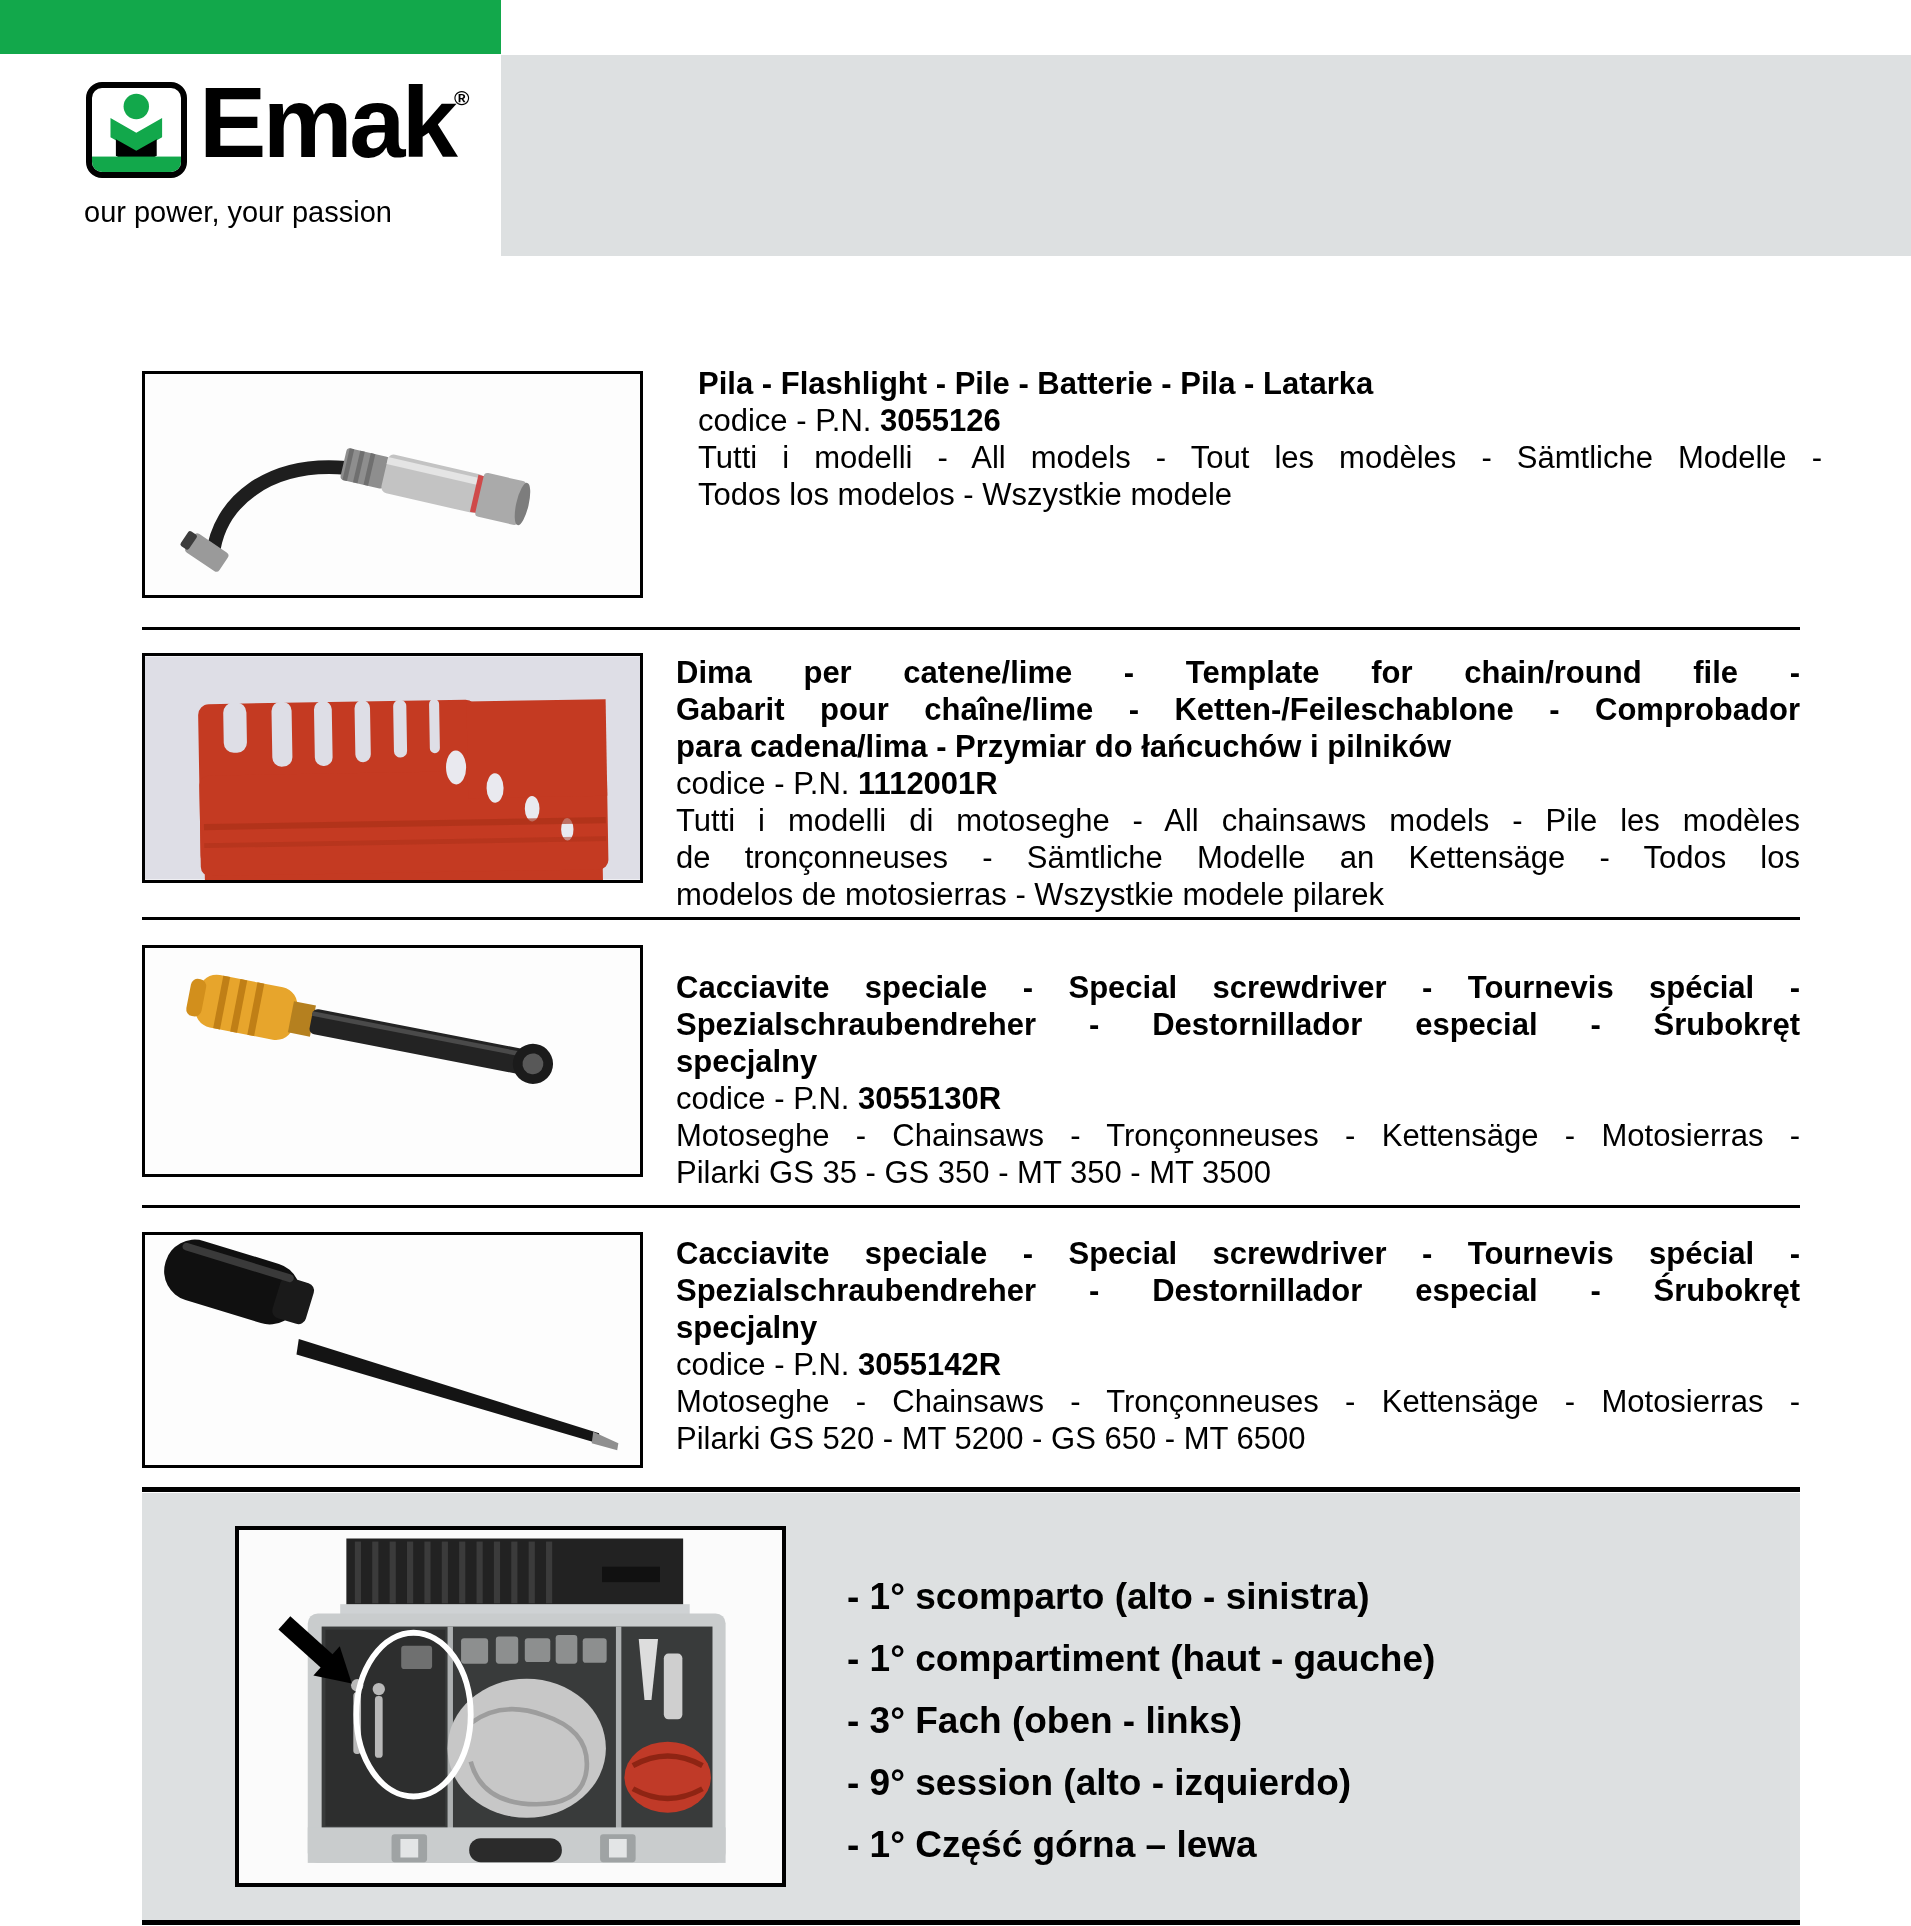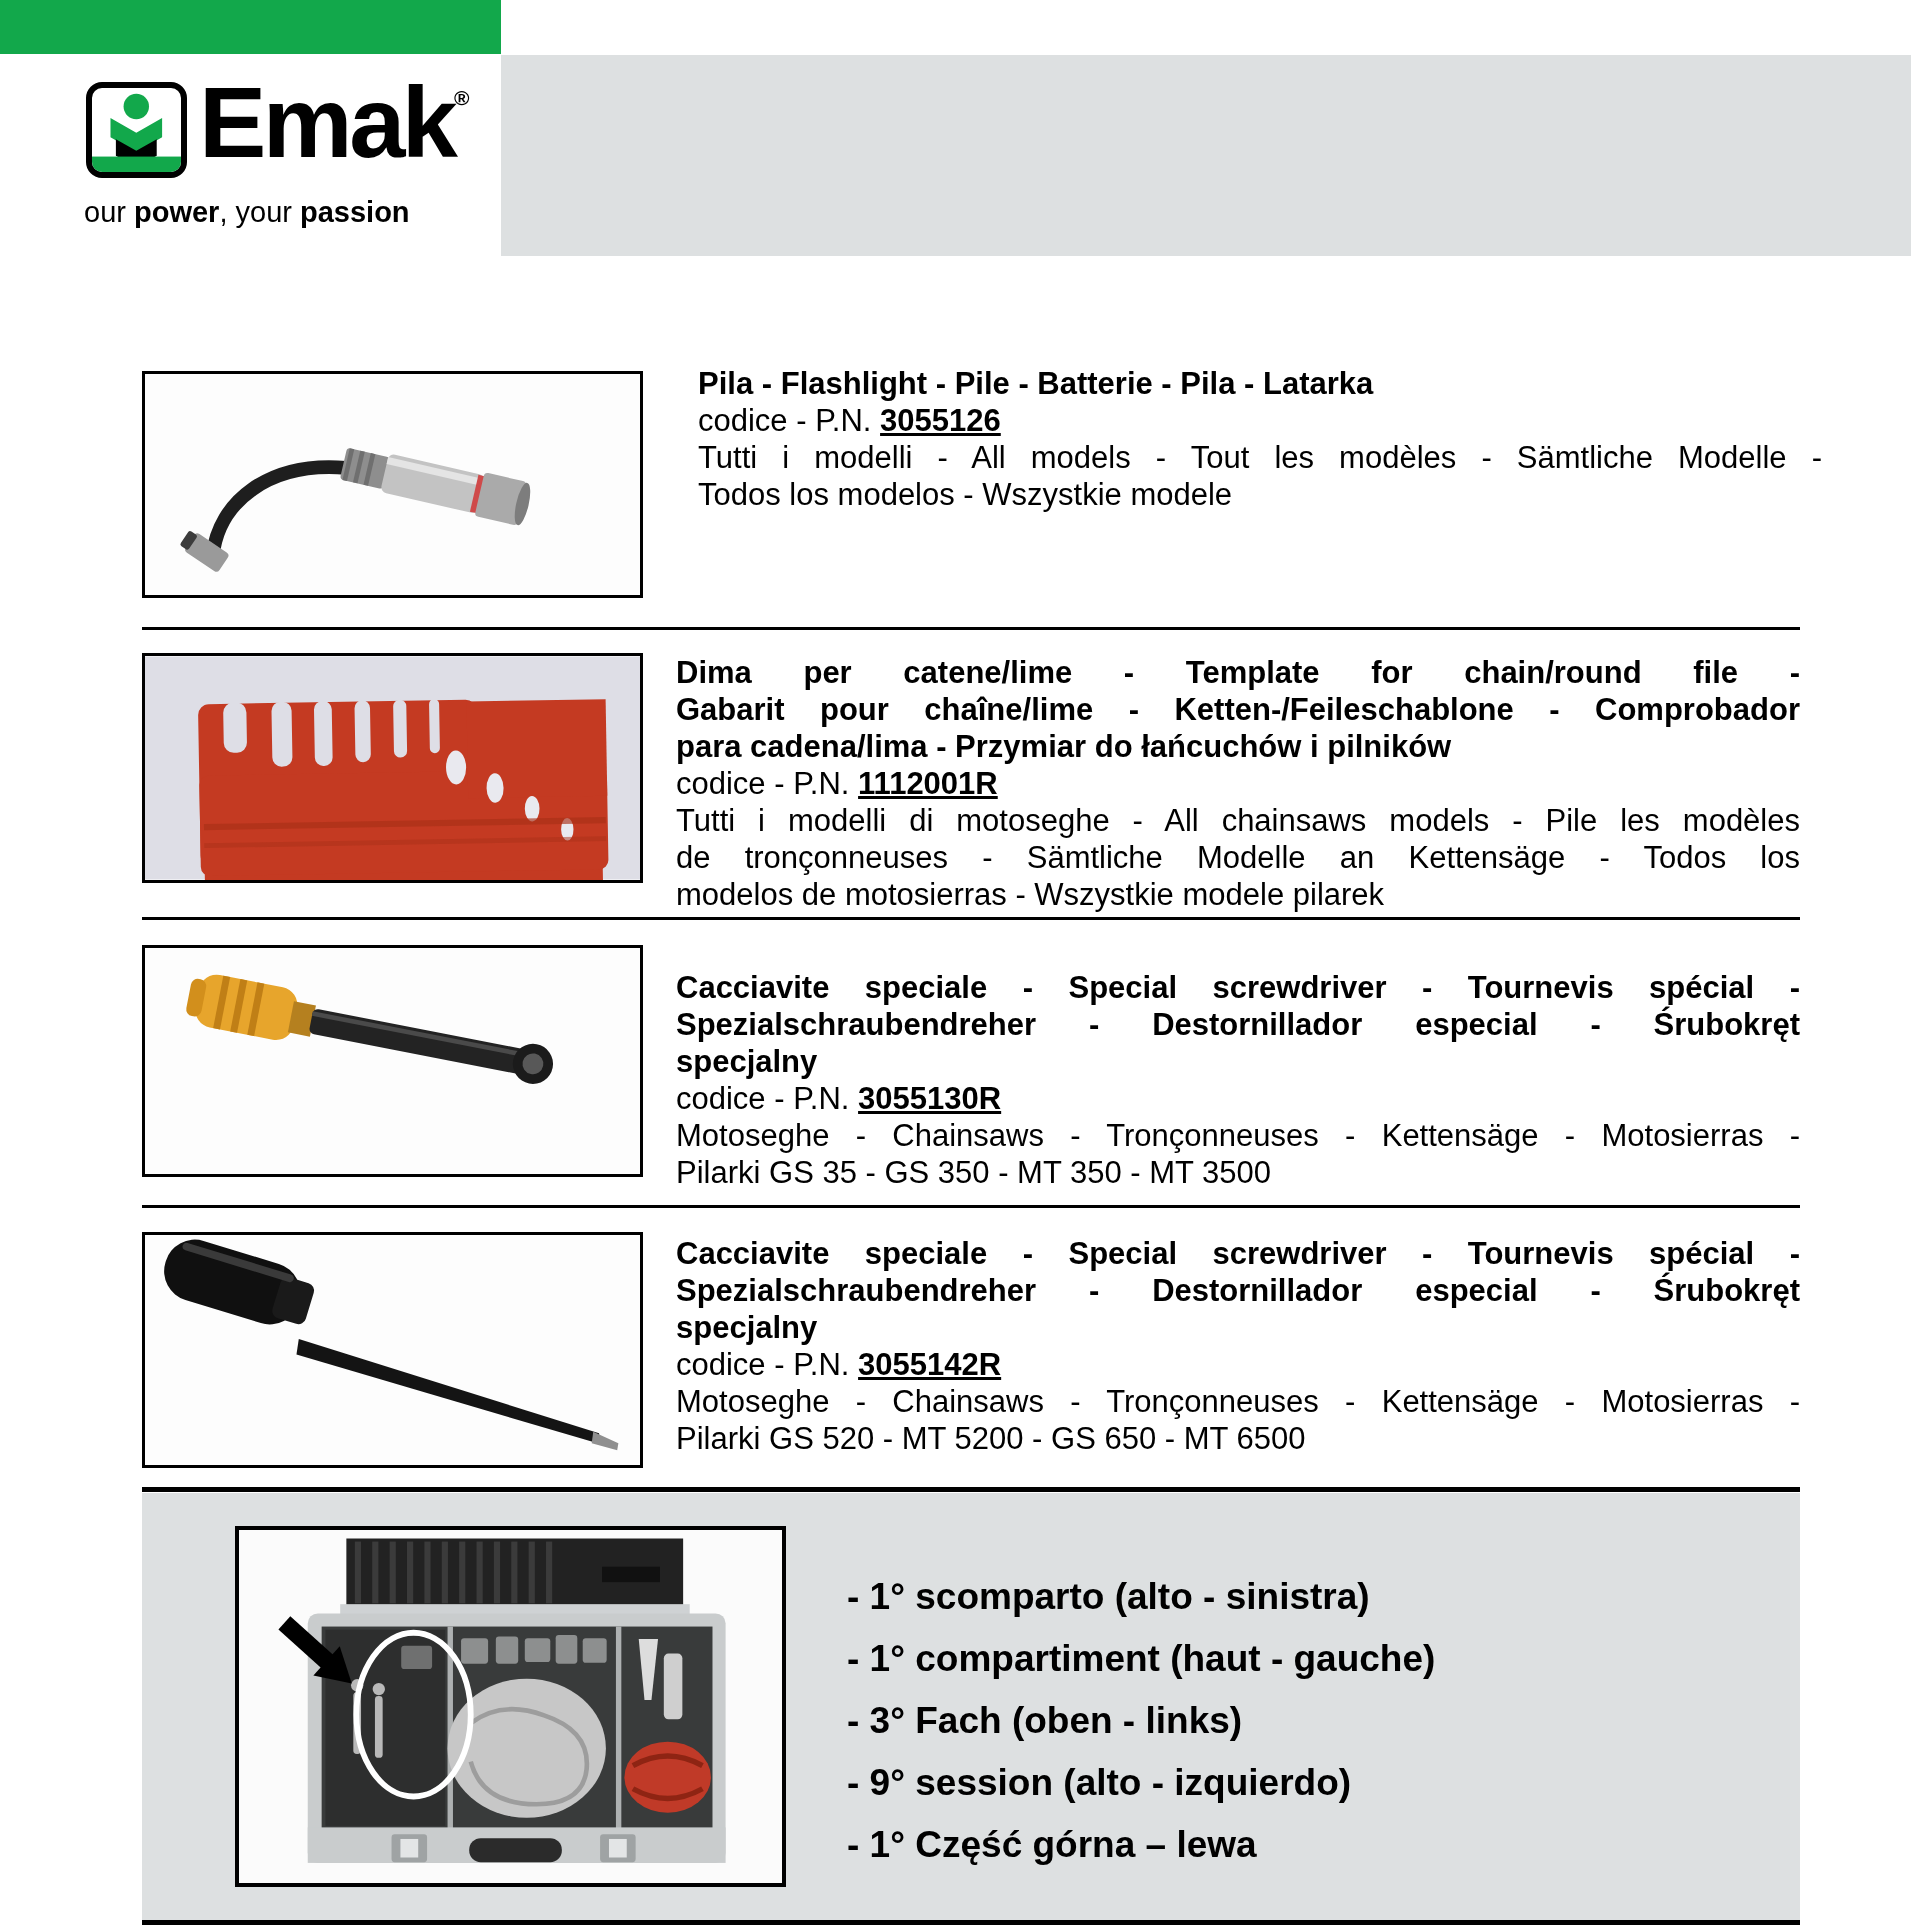--- a/index.html
+++ b/index.html
@@ -12,27 +12,27 @@
 
   
   .green-bar{left:0;top:0;width:501px;height:54px;background:#12a84b;}
   .gray-header{left:501px;top:55px;width:1410px;height:201px;background:#dde0e1;}
 
   
   .logo-icon{left:86px;top:82px;width:101px;height:96px;background:#fff;border:6.2px solid #000;border-radius:16px;box-sizing:border-box;overflow:hidden;}
   .wordmark{left:199px;top:72px;font-size:101px;font-weight:bold;letter-spacing:-3.5px;line-height:101px;}
   .regmark{left:454px;top:86px;font-size:21px;font-weight:bold;}
   .tagline{left:84px;top:196px;font-size:29px;line-height:33px;white-space:nowrap;}
-  .tagline b{font-weight:bold;}
+  .tagline b{font-weight:normal;}
 
   
   .t{font-size:31px;line-height:37px;height:37px;white-space:nowrap;}
   .t.b{font-weight:bold;}
   .fj{text-align:justify;text-align-last:justify;white-space:normal;width:100%;}
-  .codeline b{font-weight:bold;text-decoration:underline;}
+  .codeline b{font-weight:bold;}
 
   .textcol{width:1124px;}
 
   .imgbox{border:3.9px solid #000;background:#fff;box-sizing:border-box;overflow:hidden;}
   .imgbox svg{display:block;width:100%;height:100%;}
 
   .rule{background:#000;}
 
   .panel{background:#dde0e1;}
   .panel-list .t{font-size:37px;line-height:49px;height:49px;font-weight:bold;margin-top:13px;}

